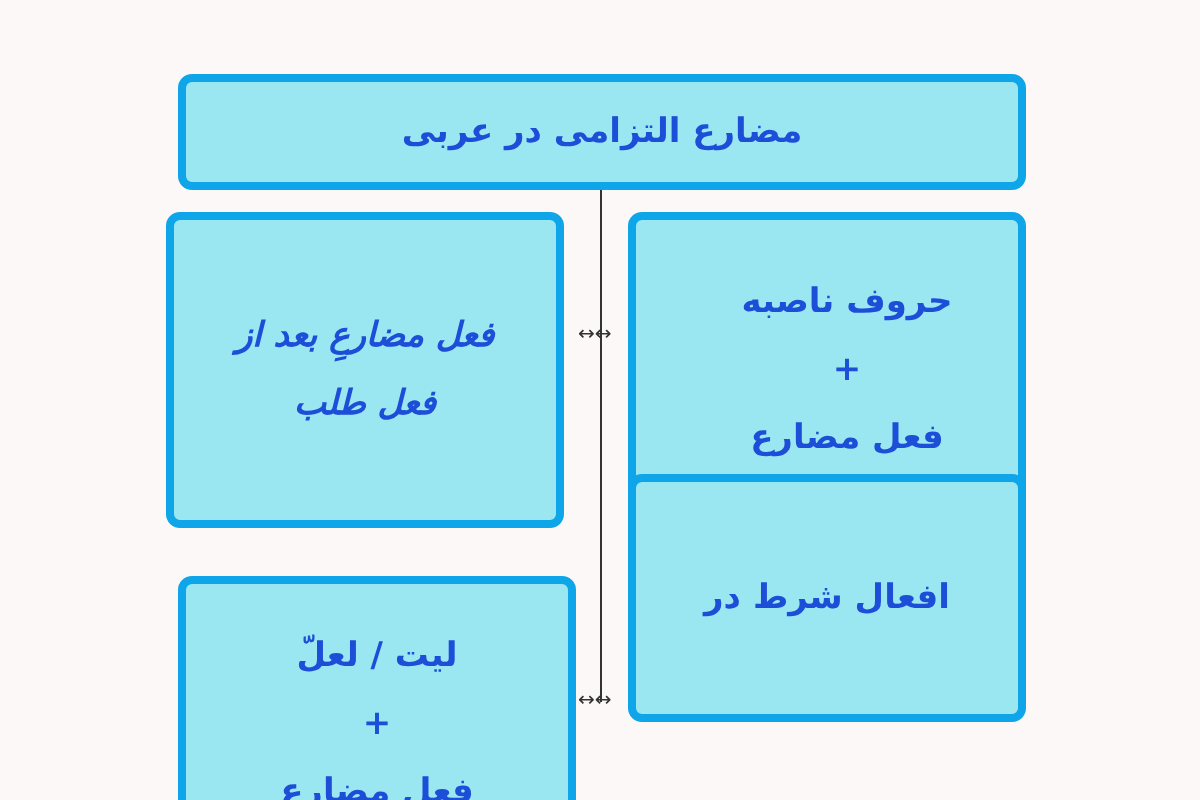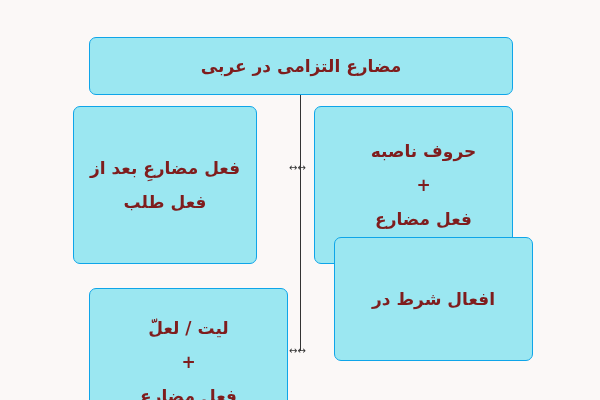--- a/index.html
+++ b/index.html
@@ -1,44 +1,44 @@
 <!DOCTYPE html>
 <html><head>
 <meta charset="utf-8">
 <style>
   html, body { margin:0; padding:0; }
   body { width:600px; height:400px; background:#fbf8f7; position:relative; overflow:hidden;
          font-family:"DejaVu Sans", sans-serif; }
-  .box { position:absolute; background:#9be7f1; border:1px solid #0ea5e9; border-radius:7px;
+  .box { position:absolute; background:#9be7f1; border:4px solid #0ea5e9; border-radius:7px;
          box-sizing:border-box; display:flex; flex-direction:column; align-items:center; justify-content:center;
-         text-align:left; direction:rtl; color:#7f1d1d; font-weight:bold; font-size:17px; line-height:34px; }
+         text-align:left; direction:rtl; color:#1d4ed8; font-weight:bold; font-size:17px; line-height:34px; }
   .line { position:absolute; background:#333; }
   .arrow { position:absolute; font-size:10px; color:#333; line-height:10px; }
 </style>
 </head>
 <body>
 
 <div class="box" style="left:89px;top:37px;width:424px;height:58px;">
   <span>مضارع التزامی در عربی</span>
 </div>
 
 <div class="line" style="left:300px;top:95px;width:1px;height:256px;"></div>
 
 <div class="box" style="left:314px;top:106px;width:199px;height:158px;padding-left:20px;">
   <span>حروف ناصبه</span>
   <span>+</span>
   <span>فعل مضارع</span>
 </div>
 
-<div class="box" style="left:73px;top:106px;width:184px;height:158px;">
+<div class="box" style="left:83px;top:106px;width:199px;height:158px;font-style:italic;">
   <span>فعل مضارعِ بعد از</span>
   <span>فعل طلب</span>
 </div>
 
-<div class="box" style="left:314px;top:237px;width:199px;height:124px;margin-left:20px;">
+<div class="box" style="left:314px;top:237px;width:199px;height:124px;">
   <span>افعال شرط در</span>
 </div>
 
 <div class="box" style="left:89px;top:247px;width:199px;height:147px;margin-top:41px;">
   <span>لیت / لعلّ</span>
   <span>+</span>
   <span>فعل مضارع</span>
 </div>
 
 <div class="arrow" style="left:289px;top:163px;">

